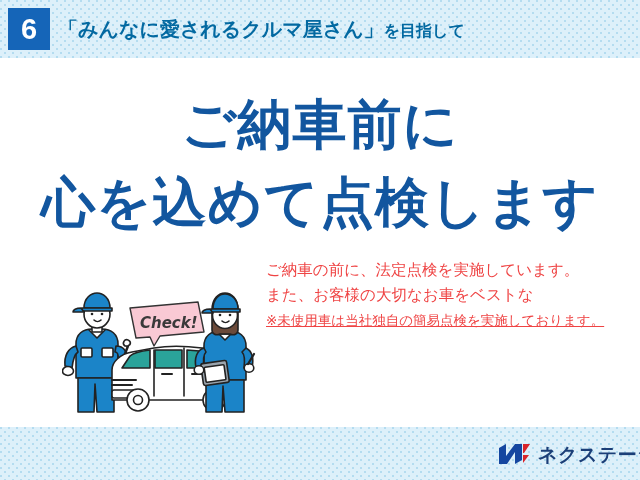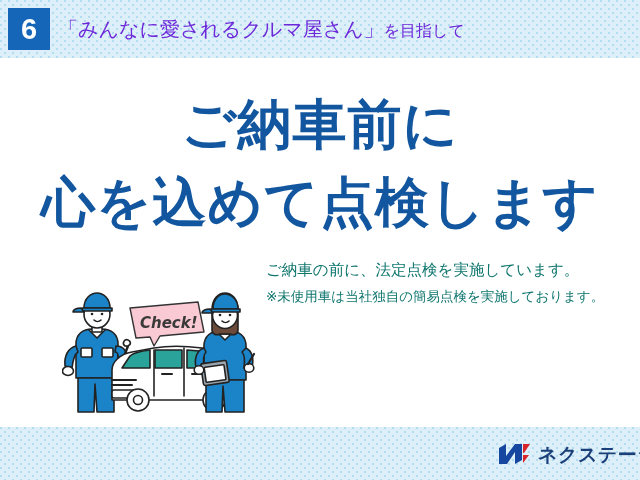--- a/index.html
+++ b/index.html
@@ -48,22 +48,22 @@
     text-align: center;
     letter-spacing: 0px;
   }
   #header-title {
     position: absolute;
     left: 58px;
     top: 14px;
     height: 30px;
     line-height: 30px;
     font-size: 20px;
-    font-weight: normal;
-    color: #6d28d9;
+    font-weight: bold;
+    color: #0369a1;
     white-space: nowrap;
   }
   #header-title .sub {
     font-size: 16px;
   }
 
   
   .headline {
     position: absolute;
     left: 0;
@@ -86,32 +86,33 @@
     line-height: 66px;
     text-align: center;
   }
 
   
   #body-text {
     position: absolute;
     left: 266px;
     top: 258px;
     width: 350px;
-    color: #0f766e;
+    color: #ef4444;
     font-size: 15.5px;
     line-height: 24.5px;
     font-family: "DejaVu Sans", "Liberation Sans", sans-serif;
   }
   #body-text .ln { display: block; white-space: nowrap; }
   #body-text .note {
     display: block;
     white-space: nowrap;
     font-size: 13.5px;
     line-height: 23px;
     padding-top: 2px;
+    text-decoration: underline;
   }
 
   
   #illustration {
     position: absolute;
     left: 62px;
     top: 288px;
     width: 200px;
     height: 128px;
   }
@@ -153,20 +154,21 @@
 
   <div id="header-title">
     <span>「みんなに愛されるクルマ屋さん」</span><span class="sub">を目指して</span>
   </div>
 
   <div class="headline" id="headline-1">ご納車前に</div>
   <div class="headline" id="headline-2">心を込めて点検します</div>
 
   <div id="body-text">
     <span class="ln">ご納車の前に、法定点検を実施しています。</span>
+    <span class="ln">また、お客様の大切なお車をベストな</span>
     <span class="note">※未使用車は当社独自の簡易点検を実施しております。</span>
   </div>
 
   <div id="illustration">
     <svg width="200" height="128" viewBox="0 0 200 128" xmlns="http://www.w3.org/2000/svg">
       <g stroke="#222222" stroke-width="1.6" stroke-linejoin="round" stroke-linecap="round" fill="none">
 
         <g>
 
           <path d="M14 56 C14 46 21 41 30 41 L40 41 C49 41 56 46 56 56 L56 90 L14 90 Z" fill="#1b84c8"></path>

